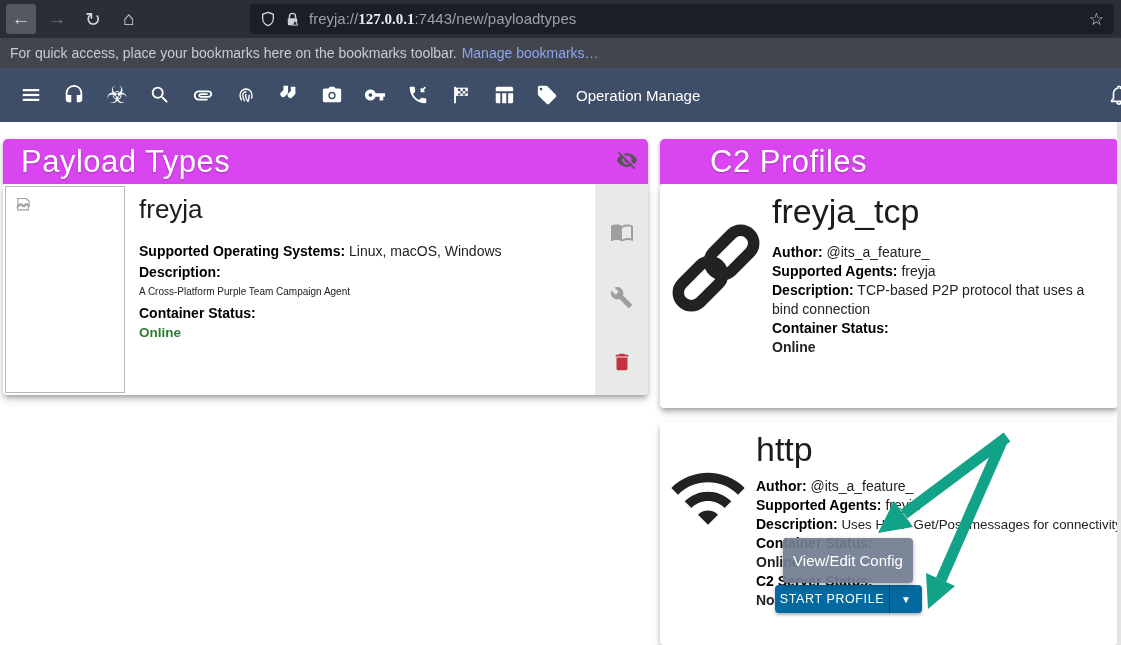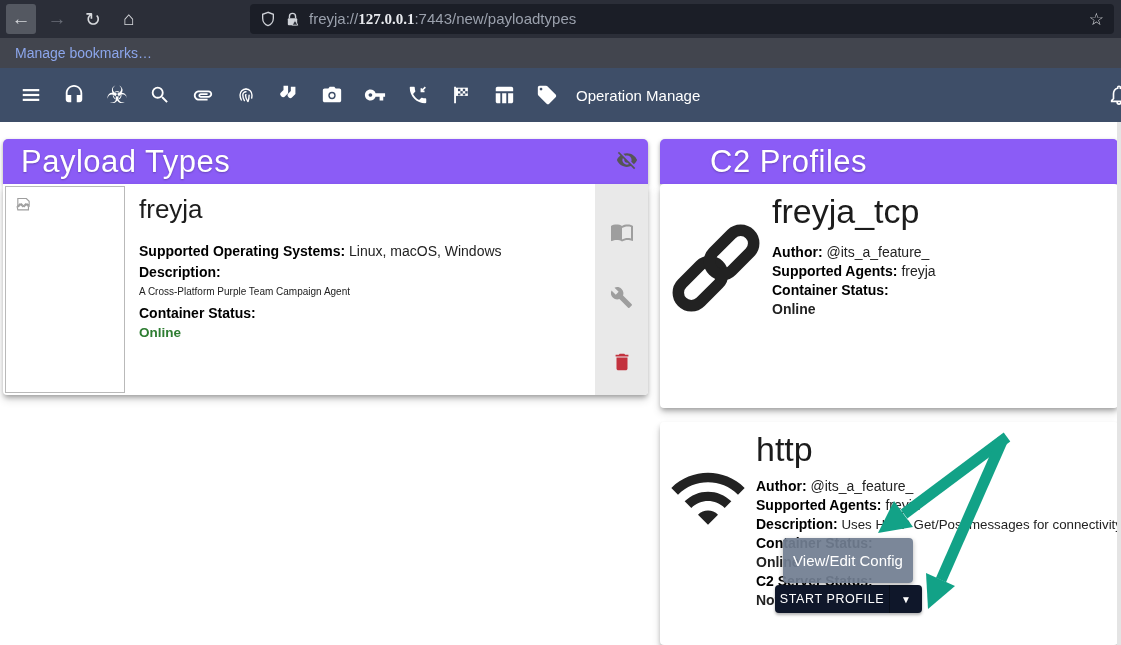--- a/index.html
+++ b/index.html
@@ -34,21 +34,21 @@
     align-items:center; justify-content:center; flex:0 0 auto; }
   .tb-icon svg { width:22px; height:22px; }
   .tb-glyph { color:#fff; font-size:24px; line-height:24px; font-family:"DejaVu Sans", sans-serif; }
   .op-name { color:#fff; font-size:15px; margin-left:-2px; white-space:nowrap; }
   .tb-right { margin-left:auto; margin-right:-10px; }
 
   
   .page { position:absolute; left:0; top:122px; width:1121px; height:523px; background:#fff; }
   .scroll-strip { position:absolute; left:1117px; top:0; width:4px; height:523px; background:#e4e4e4; }
 
-  .panel-header { position:absolute; height:45px; background:#8b5cf6;
+  .panel-header { position:absolute; height:45px; background:#d946ef;
     border-radius:5px 5px 0 0; display:flex; align-items:center;
     box-shadow:0 2px 4px rgba(0,0,0,.35); }
   .panel-header .ph-title { color:#fff; font-size:31px; padding-left:18px;
     text-shadow:0 1px 2px rgba(0,0,0,.25); letter-spacing:.5px; }
   .ph-eye { margin-left:auto; margin-right:10px; }
 
   .card { position:absolute; background:#fff; border-radius:0 0 4px 4px;
     box-shadow:0 3px 5px -1px rgba(0,0,0,.3), 0 5px 8px 0 rgba(0,0,0,.14); }
 
   
@@ -74,21 +74,21 @@
   .c2-meta { font-size:14px; color:#222; line-height:19px; max-width:336px; }
   .c2-meta b { color:#000; }
   .nowrap { white-space:nowrap; max-width:none; }
 
   
   .tooltip { position:absolute; left:123px; top:116px; width:130px; height:45px;
     background:rgba(113,126,145,.93); border-radius:4px; color:#fff; font-size:15px;
     display:flex; align-items:center; justify-content:center; z-index:3;
     box-shadow:0 2px 5px rgba(0,0,0,.3); }
   .start-btn { position:absolute; left:115px; top:163px; width:147px; height:28px;
-    background:#0f172a; border:none; border-radius:4px; color:#fff; display:flex;
+    background:#0369a1; border:none; border-radius:4px; color:#fff; display:flex;
     align-items:center; z-index:2; box-shadow:0 2px 3px rgba(0,0,0,.3);
     font-family:"Liberation Sans", sans-serif; cursor:pointer; padding:0; }
   .start-label { flex:1; font-size:12.5px; letter-spacing:.6px; font-weight:500; text-align:center; }
   .start-caret { width:33px; border-left:1px solid rgba(0,0,0,.35); font-size:10px;
     display:flex; align-items:center; justify-content:center; height:100%; }
 
   .arrows { position:absolute; left:0; top:0; width:1121px; height:523px;
     pointer-events:none; z-index:5; }
 </style>
 </head>
@@ -113,20 +113,21 @@
           <rect x="4.5" y="10" width="15" height="11" rx="1.5"></rect>
           <path d="M16 13 l4.5 8 h-9 Z" fill="#2b2e38" stroke="#cfd2d8" stroke-width="1.4"></path>
           </svg>
       </span>
       <span class="url-text"><span>freyja://</span><b>127.0.0.1</b><span>:7443/new/payloadtypes</span></span>
       <span class="url-star">☆</span>
     </div>
   </div>
 
   <div class="bookmarks-bar">
+    <span>For quick access, place your bookmarks here on the bookmarks toolbar.</span>
     <a class="bm-link">Manage bookmarks…</a>
   </div>
 
   <div class="app-toolbar">
     <span class="tb-icon">
       <svg viewBox="0 0 24 24" fill="#fff">
           <rect x="3" y="5.5" width="18" height="2.4"></rect>
           <rect x="3" y="10.8" width="18" height="2.4"></rect>
           <rect x="3" y="16.1" width="18" height="2.4"></rect>
         </svg>
@@ -279,20 +280,23 @@
       </div>
       <div class="c2-body">
         <div class="c2-title">freyja_tcp</div>
         <div class="c2-meta">
           <b>Author:</b> <span>@its_a_feature_</span>
         </div>
         <div class="c2-meta">
           <b>Supported Agents:</b> <span>freyja</span>
         </div>
         <div class="c2-meta">
+          <b>Description:</b> <span>TCP-based P2P protocol that uses a bind connection</span>
+        </div>
+        <div class="c2-meta">
           <b>Container Status:</b>
         </div>
         <div class="c2-meta status-online">Online</div>
       </div>
     </div>
 
     <div class="card c2-card" style="left:660px; top:300px; width:458px; height:223px; border-radius:4px;">
       <div class="c2-icon" style="padding-top:36px;">
         <svg width="96" height="80" viewBox="0 0 24 24" fill="#222">
           <path d="M1 9l2 2c4.97-4.97 13.03-4.97 18 0l2-2C16.93 2.93 7.08 2.93 1 9zM9 17l3 3 3-3c-1.65-1.66-4.34-1.66-6 0zM5 13l2 2c2.76-2.76 7.24-2.76 10 0l2-2C15.14 9.14 8.87 9.14 5 13z"></path>

